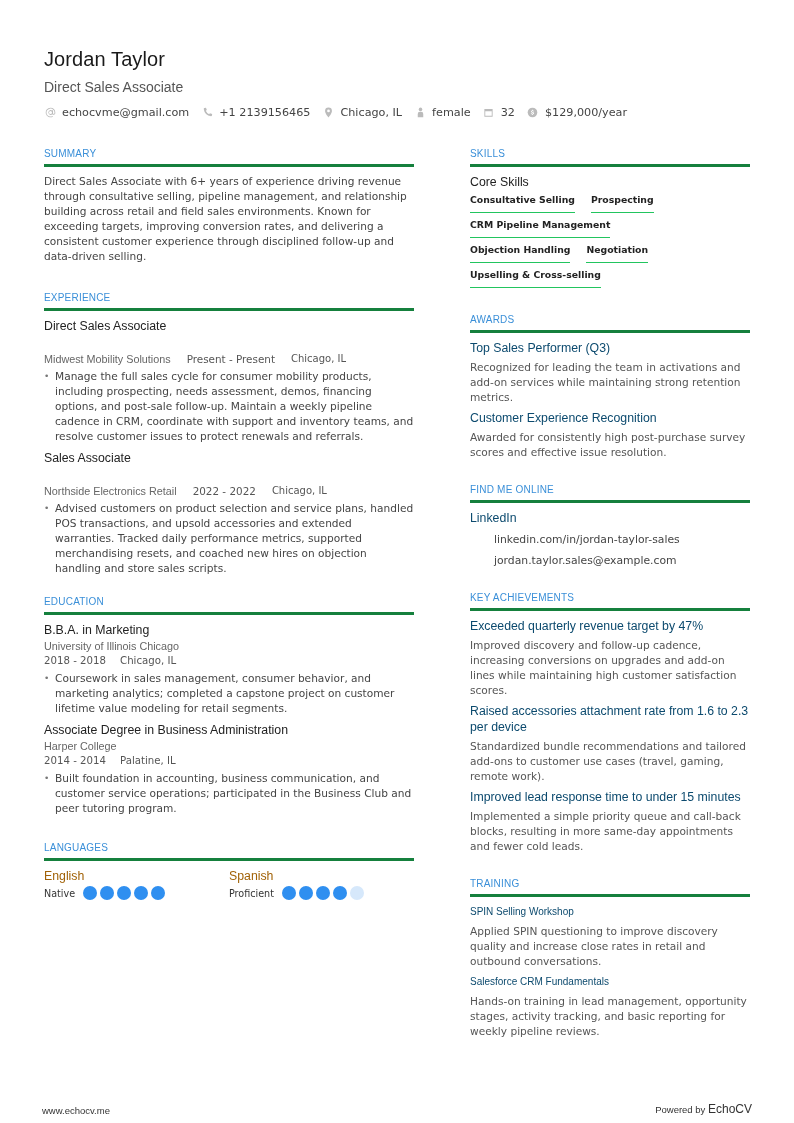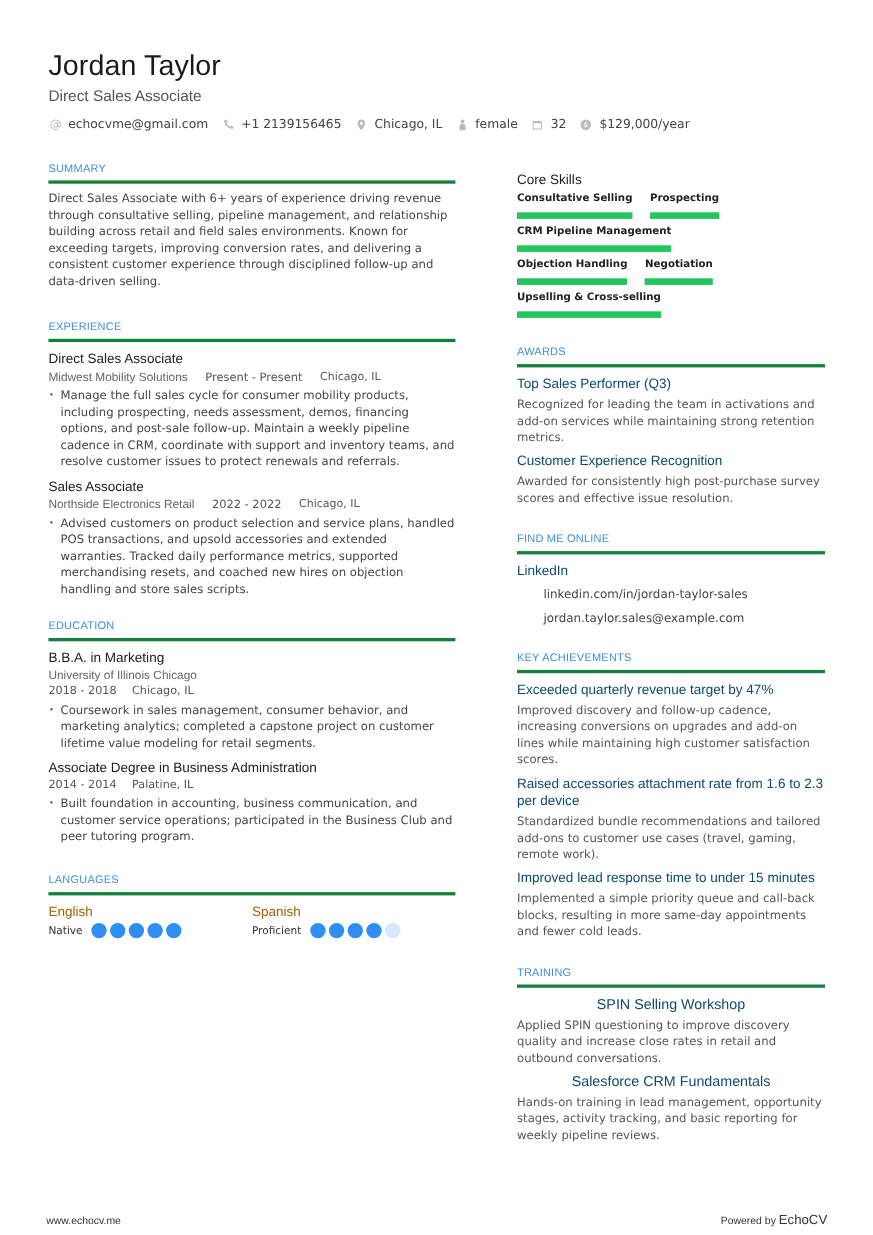--- a/index.html
+++ b/index.html
@@ -1,38 +1,38 @@
 <!DOCTYPE html>
 <html><head>
 <meta charset="utf-8">
 <style>
   * { box-sizing: border-box; margin: 0; padding: 0; }
   html, body { width: 794px; height: 1123px; background: #fff; }
   body { font-family: "DejaVu Sans", sans-serif; color: #333; position: relative; overflow: hidden; }
 
   .header { position: absolute; left: 44px; top: 44px; }
-  .name { font-family: "Liberation Sans", sans-serif; font-size: 26px; color: #1a1a1a; line-height: 30px; letter-spacing: 0.1px; }
+  .name { font-family: "Liberation Sans", sans-serif; font-size: 20px; color: #1a1a1a; line-height: 30px; letter-spacing: 0.1px; }
   .title { font-family: "Liberation Sans", sans-serif; font-size: 14px; color: #555; margin-top: 4px; line-height: 18px; }
   .contacts { display: flex; align-items: center; margin-top: 10px; font-size: 11.2px; color: #444; }
-  .contact { display: flex; align-items: flex-end; margin-right: 12px; white-space: nowrap; }
+  .contact { display: flex; align-items: flex-start; margin-right: 12px; white-space: nowrap; }
   .contact .ic { width: 12px; height: 12px; margin-right: 6px; display: inline-flex; align-items: center; justify-content: center; }
   .contact .ic svg { width: 11px; height: 11px; fill: #bbb; }
 
   .col-left { position: absolute; left: 44px; top: 148px; width: 370px; }
   .col-right { position: absolute; left: 470px; top: 148px; width: 280px; }
 
   .section { margin-bottom: 20px; }
   .sec-head { font-family: "Liberation Sans", sans-serif; font-size: 10px; color: #3a8fd8; letter-spacing: 0.2px; padding-bottom: 4px; border-bottom: 3px solid #15803d; line-height: 12px; }
   .sec-body { padding-top: 7px; }
 
   .para { font-size: 10.6px; line-height: 15px; color: #444; }
 
   .entry { margin-bottom: 6px; }
   .e-title { font-family: "Liberation Sans", sans-serif; font-size: 12.3px; color: #222; line-height: 16px; }
-  .e-meta { display: flex; align-items: flex-end; font-size: 10.4px; color: #555; margin-top: 2px; line-height: 14px; }
+  .e-meta { display: flex; align-items: flex-end; font-size: 10.4px; color: #555; margin-top: 18px; line-height: 14px; }
   .e-meta .org { font-family: "Liberation Sans", sans-serif; font-size: 10.8px; color: #666; margin-right: 16px; }
   .e-meta .dates { margin-right: 16px; }
   .e-meta .loc { font-size: 10px; }
   .bullet { display: flex; font-size: 10.6px; line-height: 15px; color: #444; margin-top: 3px; }
   .bullet .dot { width: 11px; flex: none; color: #777; font-size: 9px; }
 
   .edu-school { font-family: "Liberation Sans", sans-serif; font-size: 10.8px; color: #666; line-height: 14px; margin-top: 1px; }
   .edu-meta { font-size: 10.2px; color: #555; line-height: 14px; margin-top: 1px; }
   .edu-meta span.dates { margin-right: 14px; }
 
@@ -40,25 +40,25 @@
   .lang { width: 190px; }
   .lang-name { font-family: "Liberation Sans", sans-serif; font-size: 12.3px; color: #a16207; line-height: 16px; }
   .lang-row { display: flex; align-items: center; margin-top: 2px; }
   .lang-level { font-size: 9.6px; color: #333; margin-right: 8px; }
   .dots { display: flex; }
   .dots .d { width: 14px; height: 14px; border-radius: 50%; background: #2f8ff0; margin-right: 3px; }
   .dots .d.off { background: #d6e8fb; }
 
   .skill-cat { font-family: "Liberation Sans", sans-serif; font-size: 12.3px; color: #222; line-height: 16px; margin-bottom: 4px; }
   .skill-tags { display: flex; flex-wrap: wrap; width: 270px; }
-  .tag { font-size: 9.3px; font-weight: bold; color: #222; padding-bottom: 6px; border-bottom: 6px solid #22c55e; margin-right: 16px; margin-bottom: 6px; line-height: 12px; }
+  .tag { font-size: 9.3px; font-weight: bold; color: #222; padding-bottom: 6px; border-bottom: 1px solid #22c55e; margin-right: 16px; margin-bottom: 6px; line-height: 12px; }
 
   .r-item-title { font-family: Liberation Sans, sans-serif; font-size: 12.3px; color: #0c4a6e; line-height: 16px; }
   .r-item-desc { font-size: 10.6px; color: #555; line-height: 15px; margin-top: 4px; margin-bottom: 5px; }
-  .r-item-title.small { font-size: 13px; text-align: center; }
+  .r-item-title.small { font-size: 10px; }
   .link-val { font-size: 10.8px; color: #444; line-height: 15px; margin-top: 6px; margin-bottom: 6px; margin-left: 24px; }
 
   .footer-left { position: absolute; left: 42px; top: 1105px; font-family: "Liberation Sans", sans-serif; font-size: 9.5px; color: #333; }
   .footer-right { position: absolute; right: 42px; top: 1102px; font-family: "Liberation Sans", sans-serif; font-size: 9.5px; color: #333; }
   .footer-right .brand { font-size: 12px; color: #333; }
 </style>
 </head>
 <body>
 
 <div class="header">
@@ -164,20 +164,21 @@
         <div class="e-title">B.B.A. in Marketing</div>
         <div class="edu-school">University of Illinois Chicago</div>
         <div class="edu-meta"><span class="dates">2018 - 2018</span><span>Chicago, IL</span></div>
         <div class="bullet">
             <span class="dot">•</span>
             <span>Coursework in sales management, consumer behavior, and marketing analytics; completed a capstone project on customer lifetime value modeling for retail segments.</span>
           </div>
       </div>
       <div class="entry">
         <div class="e-title">Associate Degree in Business Administration</div>
+        <div class="edu-school">Harper College</div>
         <div class="edu-meta"><span class="dates">2014 - 2014</span><span>Palatine, IL</span></div>
         <div class="bullet">
             <span class="dot">•</span>
             <span>Built foundation in accounting, business communication, and customer service operations; participated in the Business Club and peer tutoring program.</span>
           </div>
       </div>
     </div>
   </div>
 
   <div class="section" style="margin-top:26px">
@@ -211,20 +212,21 @@
           </div>
         </div>
       </div>
     </div>
   </div>
 </div>
 
 <div class="col-right">
 
   <div class="section">
+    <div class="sec-head">SKILLS</div>
     <div class="sec-body">
       <div class="skill-cat">Core Skills</div>
       <div class="skill-tags">
         <span class="tag">Consultative Selling</span>
         <span class="tag">Prospecting</span>
         <span class="tag">CRM Pipeline Management</span>
         <span class="tag">Objection Handling</span>
         <span class="tag">Negotiation</span>
         <span class="tag">Upselling &amp; Cross-selling</span>
       </div>

